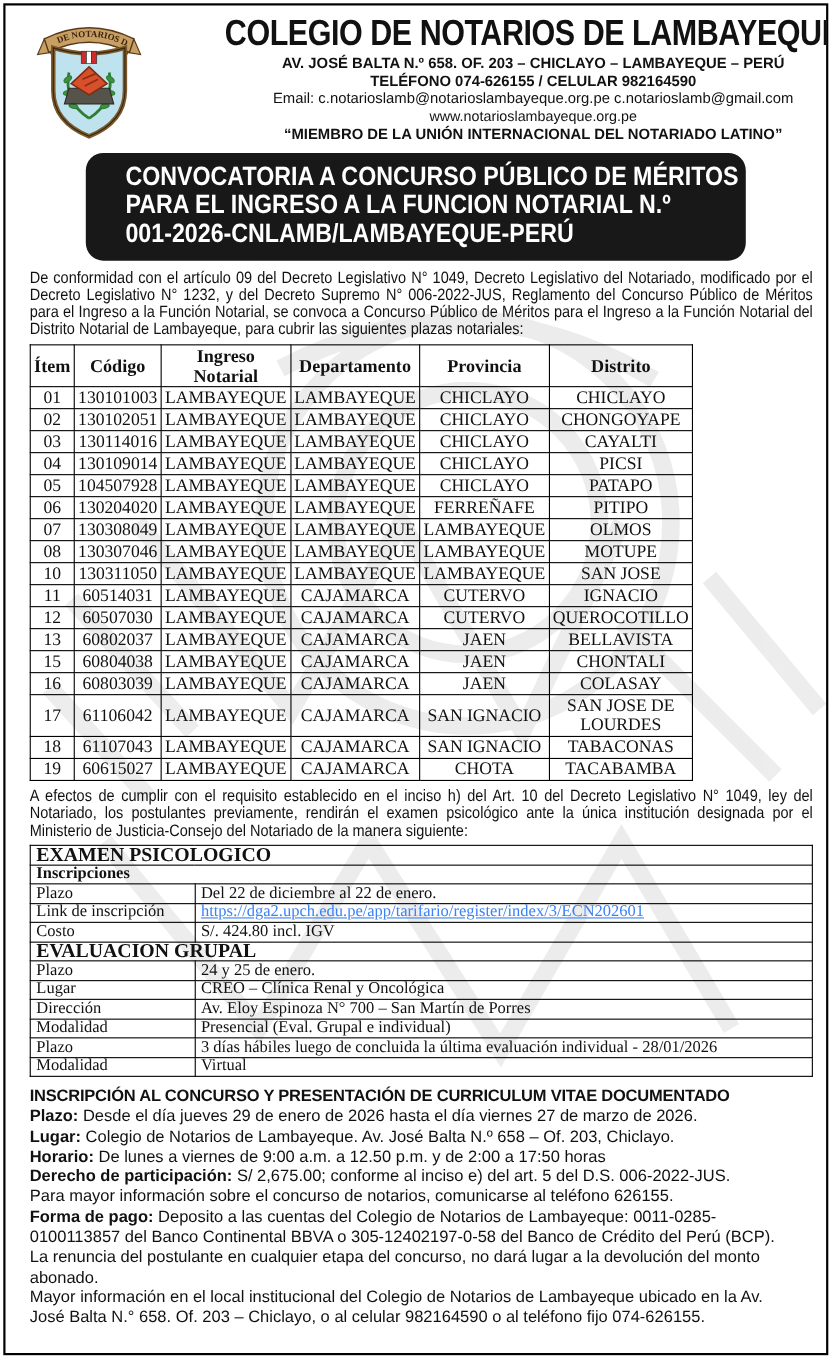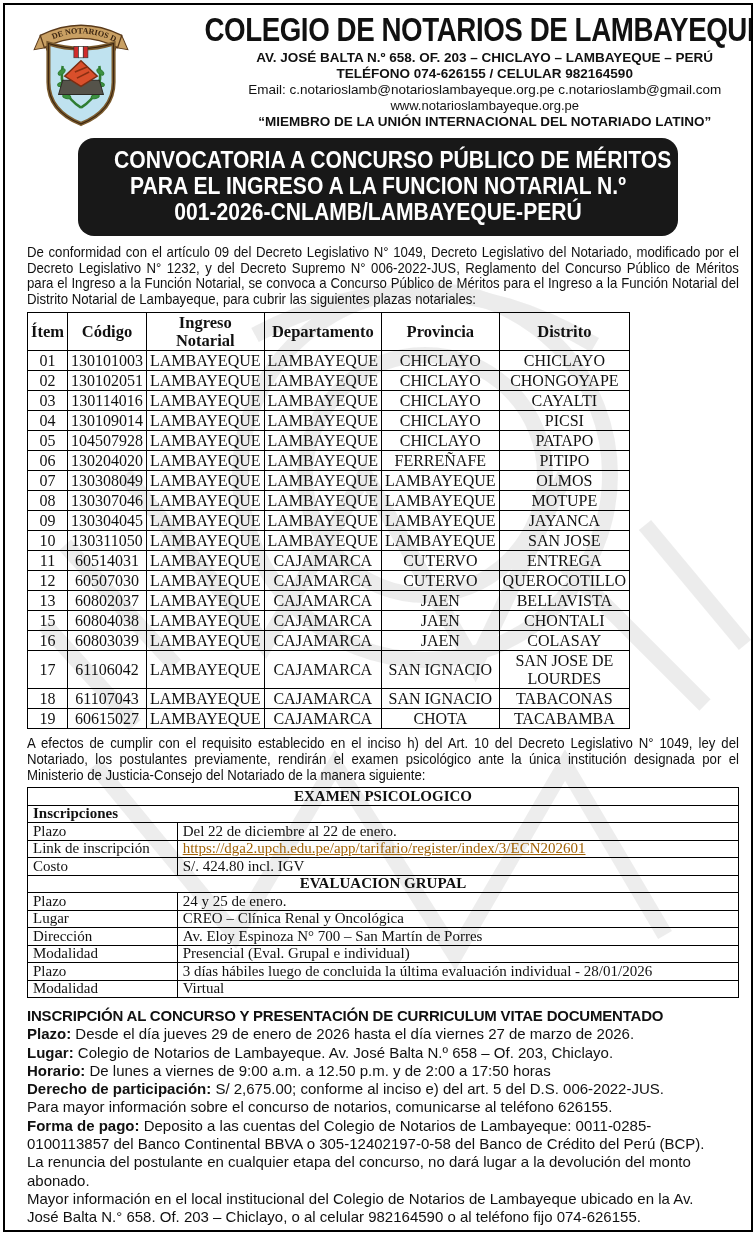--- a/index.html
+++ b/index.html
@@ -34,21 +34,21 @@
   .addr   { font-weight: bold; font-size: 13.5px; line-height: 17px; margin-top: 2px; }
   .phone  { font-weight: bold; font-size: 13.5px; line-height: 16px; }
   .email  { font-size: 13.5px; line-height: 16px; }
   .web    { font-size: 13px;   line-height: 15px; }
   .memb   { font-weight: bold; font-size: 13.5px; line-height: 17px; }
 
   
   .banner {
     width: 600px; margin: 7px auto 0;
     background: #181818; border-radius: 16px;
-    color: #fff; text-align: center;
+    color: #fff; text-align: left;
     padding: 9px 0 11px;
   }
   .banner-line {
     font-weight: bold; font-size: 24px; line-height: 26px;
     white-space: nowrap;
     transform: scaleX(0.88); transform-origin: 50% 50%;
   }
 
   
   .condense {
@@ -77,23 +77,23 @@
   .examtbl {
     margin: 4px 22px 0; width: 712px;
     font-family: "Liberation Serif", serif;
     font-size: 15px;
   }
   .examtbl td {
     border: 1.5px solid #000;
     padding: 0.5px 5px; line-height: 15.5px;
     vertical-align: middle;
   }
-  .examtbl td.sec-title { text-align: center; font-weight: bold; font-size: 15px; }
+  .examtbl td.sec-title { font-weight: bold; font-size: 18px; }
   .examtbl td.sec-sub   { font-weight: bold; }
-  .ins-link { color: #a16207; text-decoration: underline; margin-top: 16px; }
+  .ins-link { color: #3b82f6; text-decoration: underline; margin-top: 16px; }
 
   
   .inscription { margin: 9px 22px 0; font-size: 15px; line-height: 18.3px; }
   .ins-title { font-weight: bold; font-size: 15px; letter-spacing: -0.2px; }
   .ins-line b { font-weight: bold; }
 </style>
 </head>
 <body>
 
 <div class="page">
@@ -251,42 +251,34 @@
           </tr>
           <tr>
             <td>08</td>
             <td>130307046</td>
             <td>LAMBAYEQUE</td>
             <td>LAMBAYEQUE</td>
             <td>LAMBAYEQUE</td>
             <td>MOTUPE</td>
           </tr>
           <tr>
-            <td>09</td>
-            <td>130304045</td>
-            <td>LAMBAYEQUE</td>
-            <td>LAMBAYEQUE</td>
-            <td>LAMBAYEQUE</td>
-            <td>JAYANCA</td>
-          </tr>
-          <tr>
             <td>10</td>
             <td>130311050</td>
             <td>LAMBAYEQUE</td>
             <td>LAMBAYEQUE</td>
             <td>LAMBAYEQUE</td>
             <td>SAN JOSE</td>
           </tr>
           <tr>
             <td>11</td>
             <td>60514031</td>
             <td>LAMBAYEQUE</td>
             <td>CAJAMARCA</td>
             <td>CUTERVO</td>
-            <td>ENTREGA</td>
+            <td>IGNACIO</td>
           </tr>
           <tr>
             <td>12</td>
             <td>60507030</td>
             <td>LAMBAYEQUE</td>
             <td>CAJAMARCA</td>
             <td>CUTERVO</td>
             <td>QUEROCOTILLO</td>
           </tr>
           <tr>

